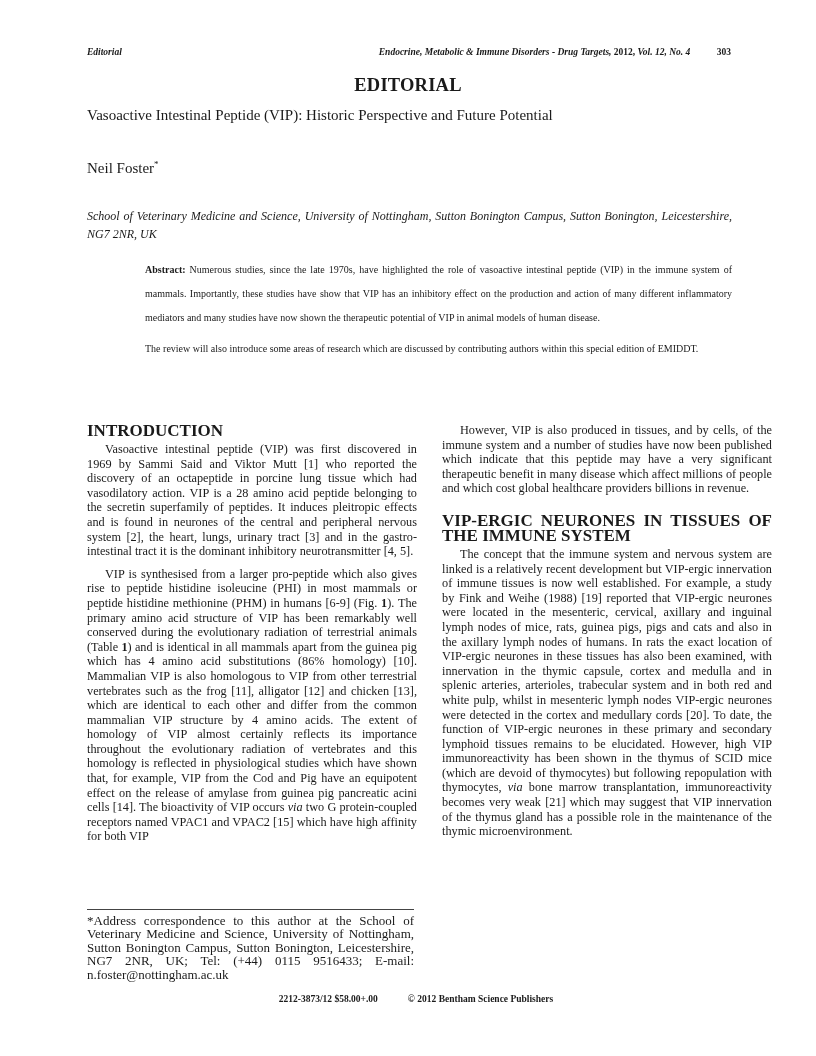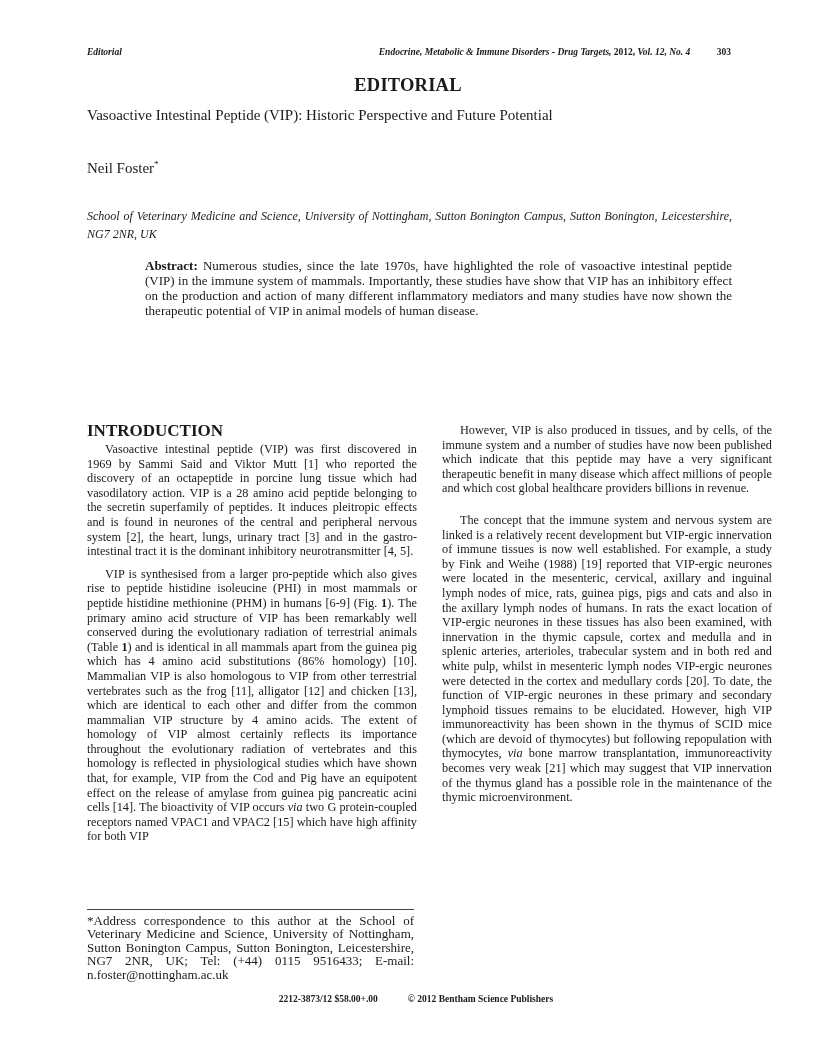--- a/index.html
+++ b/index.html
@@ -25,21 +25,21 @@
   .author {
     position: absolute; top: 159px; left: 87px; font-size: 15px;
   }
   .author sup { font-size: 9px; vertical-align: 6px; }
   .affiliation {
     position: absolute; top: 207px; left: 87px; width: 645px;
     font-size: 12px; font-style: italic; line-height: 18px; text-align: justify;
   }
   .abstract {
     position: absolute; top: 258px; left: 145px; width: 587px;
-    font-size: 13px; line-height: 15px; text-align: justify;
+    font-size: 10px; line-height: 24px; text-align: justify;
   }
   .abstract p { margin: 0 0 7px 0; }
   .abstract b { font-weight: bold; }
   .col {
     position: absolute; top: 423px; width: 330px;
     font-size: 12.25px; line-height: 14.6px; text-align: justify;
   }
   .col.left { left: 87px; }
   .col.right { left: 442px; }
   .col h2 {
@@ -81,32 +81,34 @@
 <div class="title">Vasoactive Intestinal Peptide (VIP): Historic Perspective and Future Potential</div>
 
 <div class="author">
   <span>Neil Foster</span><sup>*</sup>
 </div>
 
 <div class="affiliation">School of Veterinary Medicine and Science, University of Nottingham, Sutton Bonington Campus, Sutton Bonington, Leicestershire, NG7 2NR, UK</div>
 
 <div class="abstract">
   <p><b>Abstract:</b><span> Numerous studies, since the late 1970s, have highlighted the role of vasoactive intestinal peptide (VIP) in the immune system of mammals. Importantly, these studies have show that VIP has an inhibitory effect on the production and action of many different inflammatory mediators and many studies have now shown the therapeutic potential of VIP in animal models of human disease.</span></p>
+  <p>The review will also introduce some areas of research which are discussed by contributing authors within this special edition of EMIDDT.</p>
 </div>
 
 <div class="col left">
   <h2>INTRODUCTION</h2>
   <p>Vasoactive intestinal peptide (VIP) was first discovered in 1969 by Sammi Said and Viktor Mutt [1] who reported the discovery of an octapeptide in porcine lung tissue which had vasodilatory action. VIP is a 28 amino acid peptide belonging to the secretin superfamily of peptides. It induces pleitropic effects and is found in neurones of the central and peripheral nervous system [2], the heart, lungs, urinary tract [3] and in the gastro-intestinal tract it is the dominant inhibitory neurotransmitter [4, 5].</p>
   <p><span>VIP is synthesised from a larger pro-peptide which also gives rise to peptide histidine isoleucine (PHI) in most mammals or peptide histidine methionine (PHM) in humans [6-9] (Fig. </span><b>1</b><span>). The primary amino acid structure of VIP has been remarkably well conserved during the evolutionary radiation of terrestrial animals (Table </span><b>1</b><span>) and is identical in all mammals apart from the guinea pig which has 4 amino acid substitutions (86% homology) [10]. Mammalian VIP is also homologous to VIP from other terrestrial vertebrates such as the frog [11], alligator [12] and chicken [13], which are identical to each other and differ from the common mammalian VIP structure by 4 amino acids. The extent of homology of VIP almost certainly reflects its importance throughout the evolutionary radiation of vertebrates and this homology is reflected in physiological studies which have shown that, for example, VIP from the Cod and Pig have an equipotent effect on the release of amylase from guinea pig pancreatic acini cells [14]. The bioactivity of VIP occurs </span><i>via</i><span> two G protein-coupled receptors named VPAC1 and VPAC2 [15] which have high affinity for both VIP</span></p>
 </div>
 
 <div class="footnote-rule"></div>
 <div class="footnote">*Address correspondence to this author at the School of Veterinary Medicine and Science, University of Nottingham, Sutton Bonington Campus, Sutton Bonington, Leicestershire, NG7 2NR, UK; Tel: (+44) 0115 9516433; E-mail: n.foster@nottingham.ac.uk</div>
 
 <div class="col right">
   <p>However, VIP is also produced in tissues, and by cells, of the immune system and a number of studies have now been published which indicate that this peptide may have a very significant therapeutic benefit in many disease which affect millions of people and which cost global healthcare providers billions in revenue.</p>
   <div class="gap"></div>
+  <h2>VIP-ERGIC NEURONES IN TISSUES OF THE IMMUNE SYSTEM</h2>
   <p><span>The concept that the immune system and nervous system are linked is a relatively recent development but VIP-ergic innervation of immune tissues is now well established. For example, a study by Fink and Weihe (1988) [19] reported that VIP-ergic neurones were located in the mesenteric, cervical, axillary and inguinal lymph nodes of mice, rats, guinea pigs, pigs and cats and also in the axillary lymph nodes of humans. In rats the exact location of VIP-ergic neurones in these tissues has also been examined, with innervation in the thymic capsule, cortex and medulla and in splenic arteries, arterioles, trabecular system and in both red and white pulp, whilst in mesenteric lymph nodes VIP-ergic neurones were detected in the cortex and medullary cords [20]. To date, the function of VIP-ergic neurones in these primary and secondary lymphoid tissues remains to be elucidated. However, high VIP immunoreactivity has been shown in the thymus of SCID mice (which are devoid of thymocytes) but following repopulation with thymocytes, </span><i>via</i><span> bone marrow transplantation, immunoreactivity becomes very weak [21] which may suggest that VIP innervation of the thymus gland has a possible role in the maintenance of the thymic microenvironment.</span></p>
 </div>
 
 <div class="footer">
   <span>2212-3873/12 $58.00+.00</span><span>© 2012 Bentham Science Publishers</span>
 </div>
 
 </body></html>

